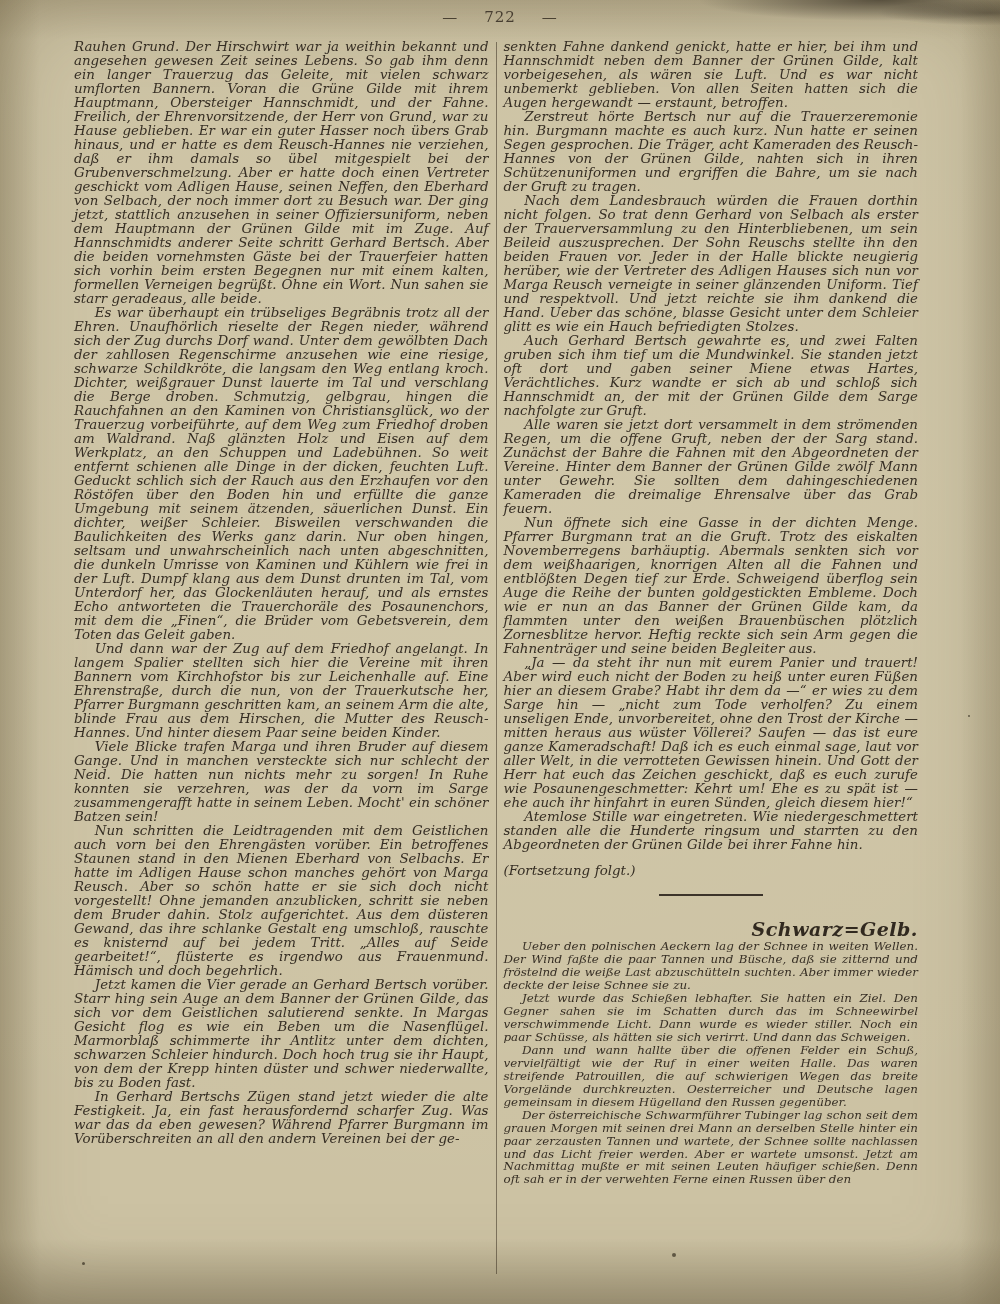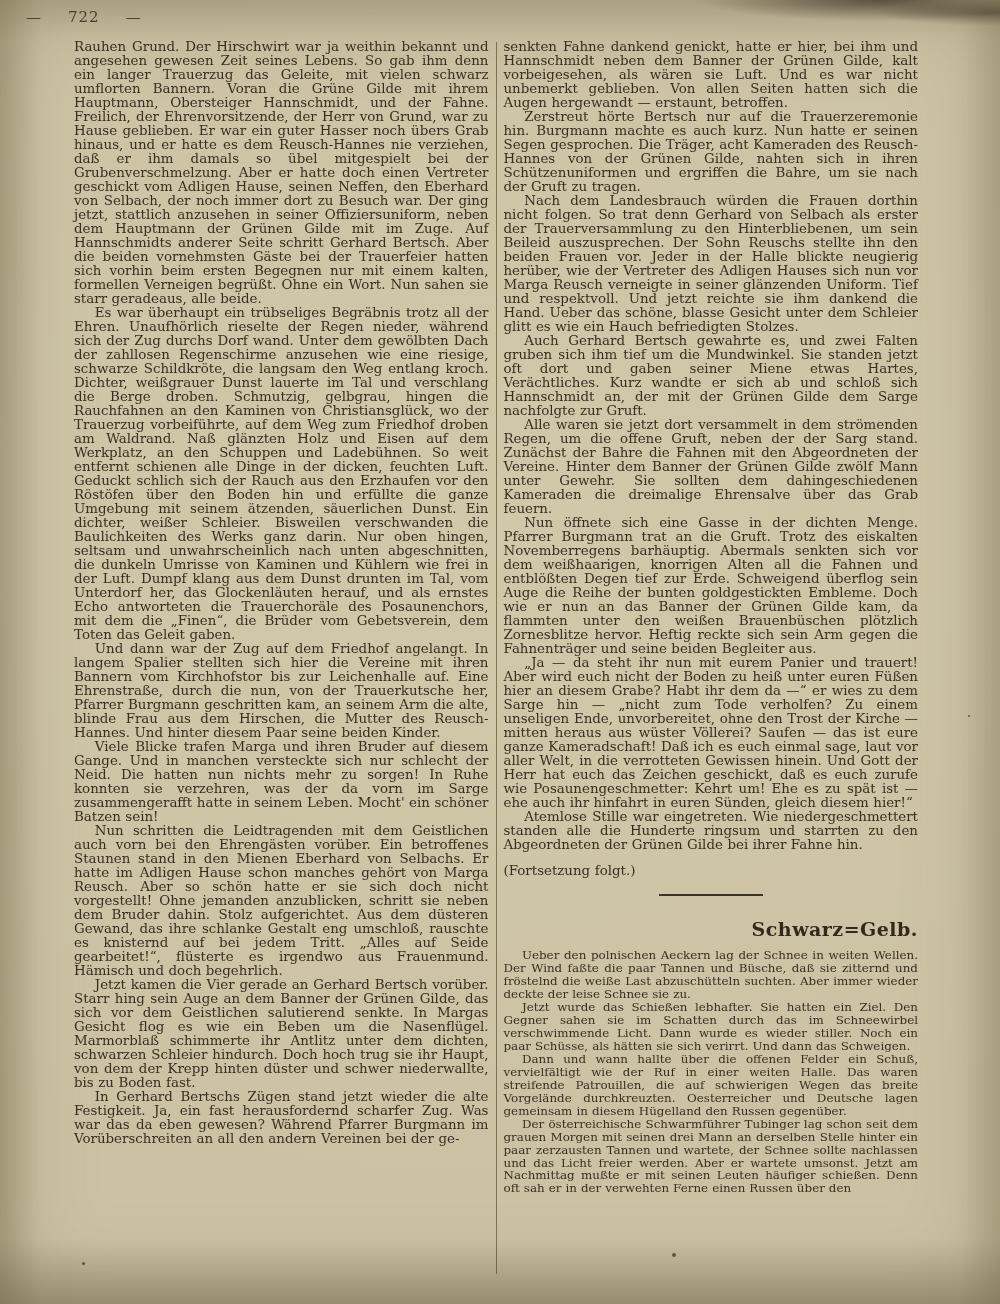--- a/index.html
+++ b/index.html
@@ -11,41 +11,41 @@
       radial-gradient(ellipse 260px 30px at 88% 0%, rgba(25,20,14,.6), rgba(25,20,14,0) 70%),
       radial-gradient(ellipse 160px 18px at 99% 1%, rgba(25,20,14,.45), rgba(25,20,14,0) 70%),
       radial-gradient(ellipse 900px 700px at 48% 40%, rgba(255,250,228,.10), rgba(255,250,228,0)),
       linear-gradient(to right, rgba(110,96,62,.28), rgba(110,96,62,0) 4%, rgba(110,96,62,0) 96%, rgba(110,96,62,.22)),
       linear-gradient(to bottom, rgba(110,96,62,.20), rgba(110,96,62,0) 3%, rgba(110,96,62,0) 95%, rgba(80,68,42,.32)),
       #ccc2a3;
     box-shadow: inset 0 0 90px rgba(92,80,52,.35);
   }
   .page-header{
     position:absolute;top:8px;left:0;width:100%;
-    font-size:15px;letter-spacing:1px;color:#463d30;
+    text-align:center;font-size:15px;letter-spacing:1px;color:#463d30;
   }
   .page-header .dash{padding:0 26px;}
   .columns{position:absolute;left:74px;top:40px;width:844px;display:flex;}
-  .col{width:416px;}
+  .col{width:416px;font-style:italic;}
   .col-divider{width:1px;min-height:1232px;background:rgba(58,48,33,.55);margin:2px 7px 0 7px;}
   .col p{
     margin:0;text-indent:1.55em;text-align:justify;
     font-size:13.4px;line-height:1.045;
     word-spacing:.02em;
   }
   .col p.cont{text-indent:0;}
   .continuation-note{
     text-align:center;text-indent:0 !important;margin-top:12px !important;
     font-size:12.8px;
   }
   .section-rule{width:104px;height:2px;background:#3c342a;margin:16px auto 0 auto;}
   .story-head{text-align:right;margin-top:22px;}
   .story-title{font-size:19px;font-weight:bold;letter-spacing:.5px;color:#31291f;}
   .story-byline{font-size:12.6px;letter-spacing:2.6px;margin-top:5px;color:#3a3227;}
-  .story-body{margin-top:9px;}
+  .story-body{}
   .story-body p{font-size:11.9px;line-height:1.09;}
   .ink-speck{position:absolute;border-radius:50%;background:rgba(45,37,25,.65);}
   .speck-a{width:4px;height:4px;left:672px;top:1253px;}
   .speck-b{width:3px;height:3px;left:82px;top:1262px;}
   .speck-c{width:2px;height:2px;left:968px;top:715px;}
 </style>
 </head>
 <body>
 
 <div class="page">

